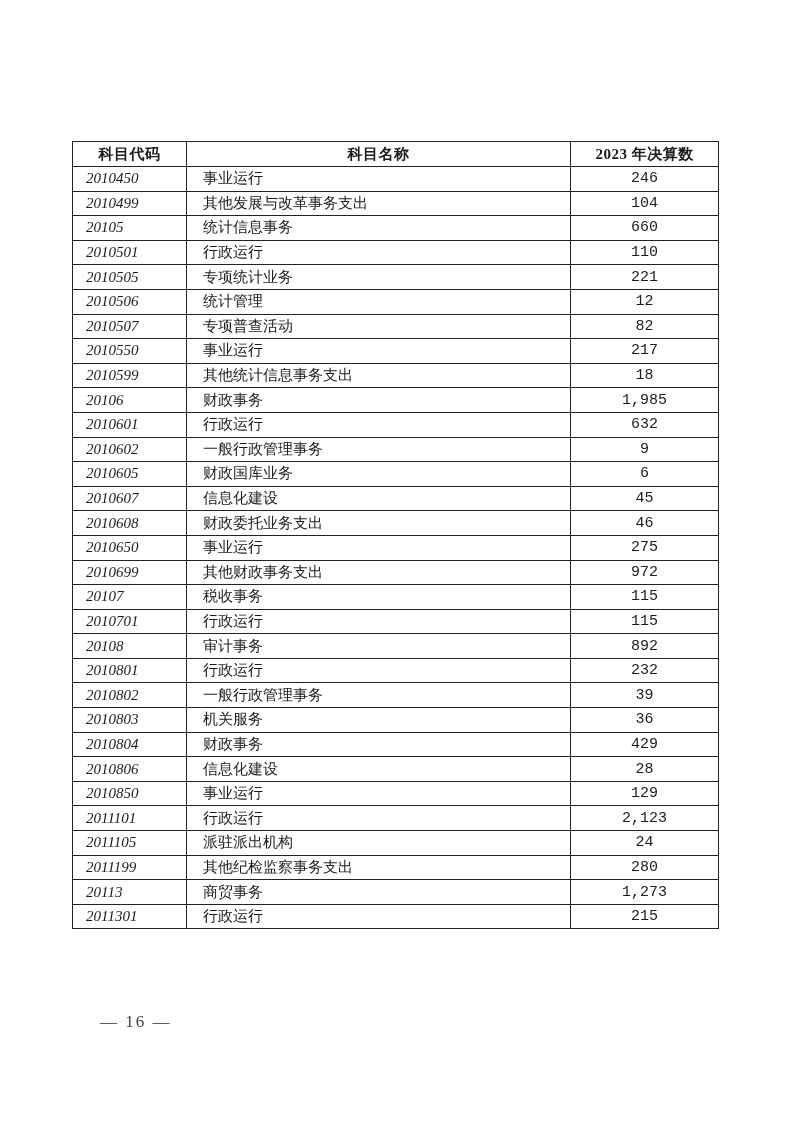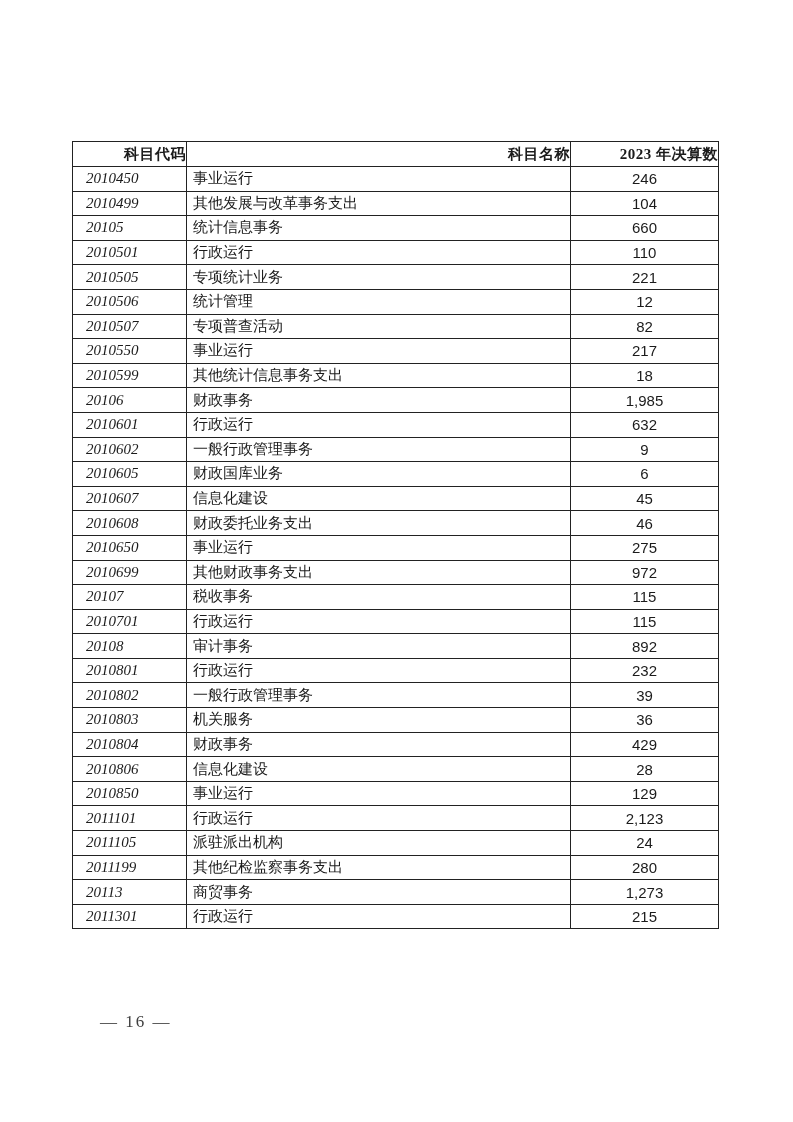--- a/index.html
+++ b/index.html
@@ -34,38 +34,38 @@
     font-size: 15px;
     line-height: 1;
     vertical-align: middle;
     overflow: hidden;
     white-space: nowrap;
   }
   table.budget thead tr { height: 25px; }
   table.budget tbody tr { height: 24.6px; }
   table.budget th {
     font-weight: bold;
-    text-align: right;
+    text-align: center;
     font-family: "Liberation Serif", "DejaVu Serif", serif;
     letter-spacing: 0.5px;
   }
   td.code-cell {
     text-align: left;
     padding-left: 13px;
     font-family: "Liberation Serif", "DejaVu Serif", serif;
     font-style: italic;
   }
   td.name-cell {
     text-align: left;
-    padding-left: 6px;
+    padding-left: 16px;
     font-family: Liberation Serif, serif;
   }
   td.amount-cell {
     text-align: center;
-    font-family: Liberation Sans, sans-serif;
+    font-family: Liberation Mono, monospace;
     margin-top: 32px;
   }
   .page-number {
     position: absolute;
     left: 100px;
     top: 1012px;
     font-size: 17px;
     letter-spacing: 2px;
     color: #404040;
     font-family: "Liberation Serif", "DejaVu Serif", serif;

